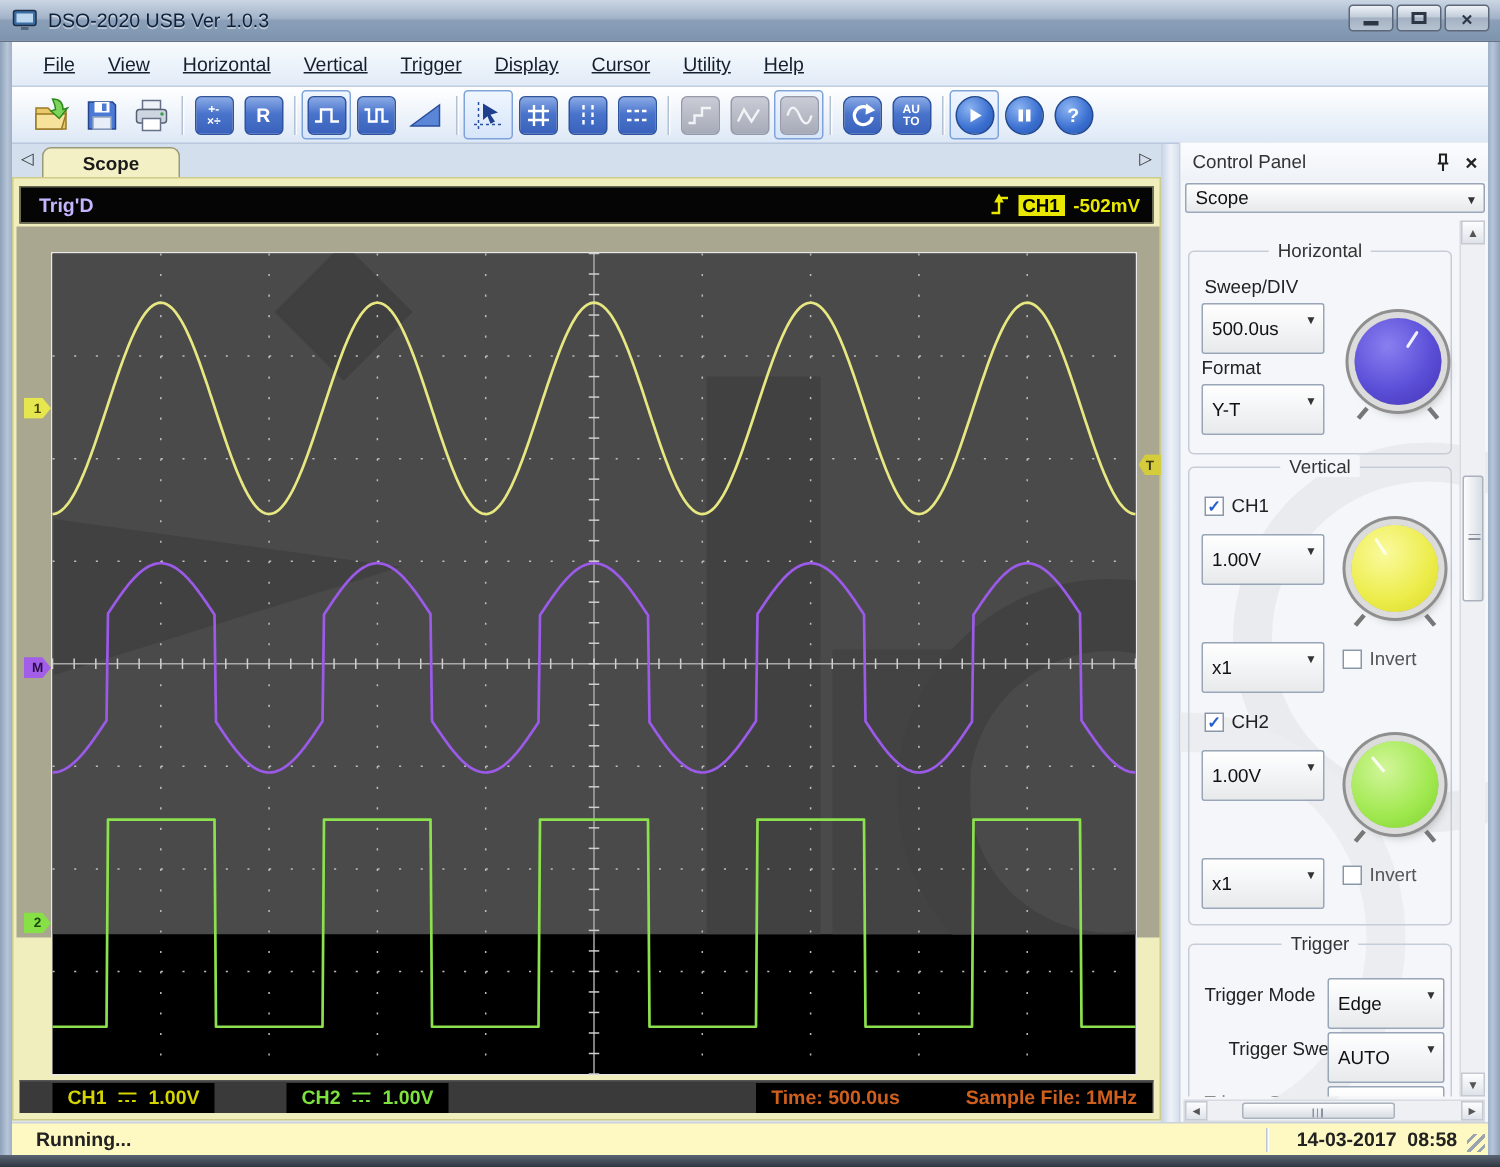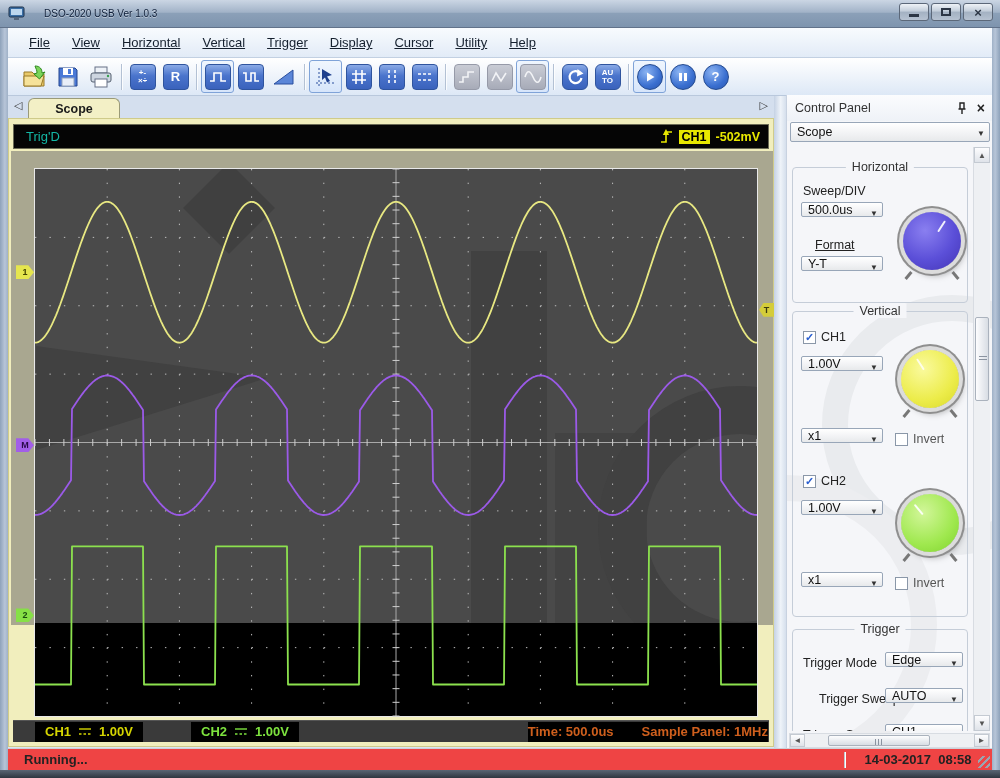--- a/index.html
+++ b/index.html
@@ -3,21 +3,21 @@
 <meta charset="utf-8">
 <style>
   * { margin:0; padding:0; box-sizing:border-box; }
   body { font-family:"Liberation Sans", sans-serif; background:#2b313c; }
   .win { position:relative; width:1000px; height:778px; background:#dce4f0; overflow:hidden; }
 
   
   .titlebar { position:absolute; left:0; top:0; width:1000px; height:28px;
     background:linear-gradient(#cbd6e4,#a2b3c8 45%,#8ba0b8 50%,#7e94ae);
     border-bottom:1px solid #61728a; display:flex; align-items:center; padding:0 8px; }
-  .title-text { font-size:10px; color:#10203a; margin-left:18px; text-shadow:0 1px 0 rgba(255,255,255,.45); }
+  .title-text { font-size:13px; color:#10203a; margin-left:6px; text-shadow:0 1px 0 rgba(255,255,255,.45); }
   .tb-btns { position:absolute; right:7px; top:3px; display:flex; }
   .cbtn { width:30px; height:18px; margin-left:2px; border:1px solid #5c6879; border-radius:3px;
     background:linear-gradient(#eef2f7,#c2cdda 45%,#a3b1c2 50%,#b6c2d1);
     display:flex; align-items:center; justify-content:center; color:#2c3645; }
   .cbtn .minbar { width:10px; height:3px; background:#2c3645; margin-top:7px; }
   .cbtn .maxbox { width:10px; height:8px; border:2px solid #2c3645; }
   .cbtn.close { font-size:13px; font-weight:bold; }
 
   .edge-l { position:absolute; left:0; top:28px; width:8px; height:742px; background:linear-gradient(90deg,#8ea2ba,#b7c5d8 60%,#9fb1c7); }
   .edge-r { position:absolute; right:0; top:28px; width:8px; height:742px; background:linear-gradient(90deg,#9fb1c7,#b7c5d8 40%,#8ea2ba); }
@@ -47,21 +47,21 @@
   .tab-arrow.left { left:6px; }
   .tab-arrow.right { right:6px; }
   .tab { position:absolute; left:20px; top:2px; width:92px; height:20px; background:#f3f0c6;
     border:1px solid #9a9a78; border-bottom:none; border-radius:6px 6px 0 0;
     display:flex; align-items:center; justify-content:center; font-size:12.5px; font-weight:bold; color:#1a1a1a; }
 
   
   .widget { position:absolute; left:8px; top:118px; width:766px; height:629px; background:#f1eebd; border:1px solid #cfcb8a; }
   .scope-topbar { position:absolute; left:4px; top:5px; width:756px; height:25px; background:#050505; border:1px solid #6a6a55;
     display:flex; align-items:center; padding:0 8px; z-index:4; }
-  .trigd { color:#14b8a6; font-size:13px; font-weight:normal; margin-left:4px; }
+  .trigd { color:#c4b5fd; font-size:13px; font-weight:bold; margin-left:4px; }
   .trig-readout { margin-left:auto; display:flex; align-items:center; gap:6px; }
   .ch-badge { background:#e8e800; color:#000; font-size:12.5px; font-weight:bold; padding:0 3px; }
   .trig-level { color:#e8e800; font-size:12.5px; font-weight:bold; }
 
   .wm-band { position:absolute; left:2px; top:32px; width:762px; height:474px; background:rgba(110,110,108,.55); z-index:1; }
 
   .scope-svg { position:absolute; left:25px; top:49px; z-index:2; display:block; }
 
   .marker { position:absolute; left:7px; width:18px; height:14px; z-index:3; font-size:9px; font-weight:bold;
     display:flex; align-items:center; justify-content:center;
@@ -71,33 +71,33 @@
   .marker.m2 { background:#86e046; color:#1a4a10; }
   .marker-t { position:absolute; left:750px; width:15px; height:14px; z-index:3; font-size:9px; font-weight:bold;
     background:#d4cc3a; color:#3a3a10; display:flex; align-items:center; justify-content:center;
     clip-path:polygon(100% 0, 30% 0, 0 50%, 30% 100%, 100% 100%); }
 
   .scope-bottombar { position:absolute; left:4px; top:601px; width:756px; height:22px; background:#3a3a3a; z-index:4;
     display:flex; align-items:center; border-top:1px solid #555; }
   .chan-box { background:#000; height:20px; display:flex; align-items:center; gap:7px; padding:0 10px; font-size:13px; font-weight:bold; }
   .chan-box.c1 { color:#d4d400; margin-left:22px; }
   .chan-box.c2 { color:#7de23e; margin-left:48px; }
-  .time-box { background:#000; height:20px; margin-left:auto; margin-right:1px; display:flex; align-items:center; gap:28px;
-    padding:0 0; font-size:13px; font-weight:bold; color:#cf5f1d; }
+  .time-box { background:#000; height:20px; margin-left:auto; margin-right:1px; display:flex; align-items:center; gap:44px;
+    padding:0 10px; font-size:13px; font-weight:bold; color:#cf5f1d; }
 
   
   .divider { position:absolute; left:774px; top:96px; width:12px; height:652px; background:linear-gradient(90deg,#c5d2e4,#eef3f9 55%,#d5dfec); }
   .panel { position:absolute; left:786px; top:95px; width:206px; height:653px; background:#f5f6f9; border-left:1px solid #c8d2e0; overflow:hidden; }
   .sw { position:absolute; border-radius:50%; border:26px solid #e9ebee; }
   .cp-header { position:absolute; left:0; top:0; width:206px; height:26px; display:flex; align-items:center; padding:0 8px;
     background:linear-gradient(#fbfcfe,#eef2f7); }
   .cp-title { font-size:12.5px; color:#333; }
   .cp-icons { margin-left:auto; display:flex; gap:10px; align-items:center; }
   .cp-close { font-size:14px; font-weight:bold; color:#222; line-height:12px; }
-  .combo { position:relative; height:15px; background:linear-gradient(#ffffff,#f1f2f4 60%,#e7e9eb);
+  .combo { position:relative; height:34px; background:linear-gradient(#ffffff,#f1f2f4 60%,#e7e9eb);
     border:1px solid #98a6b8; border-radius:2px; font-size:12.5px; color:#111; display:flex; align-items:center; padding:0 16px 0 6px; }
   .combo .arr { position:absolute; right:4px; top:6px; font-size:8px; color:#333; }
   .cp-scope-combo { position:absolute; left:3px; top:27px; width:200px; height:20px; }
   .cp-content { position:absolute; left:0; top:52px; width:186px; height:584px; overflow:hidden; }
   .group { position:absolute; left:5px; width:176px; border:1px solid #c5cdd8; border-radius:4px; }
   .group-label { position:absolute; top:-8px; left:50%; transform:translateX(-50%); background:#f5f6f9; padding:0 6px;
     font-size:12.5px; color:#333; white-space:nowrap; }
   .field-label { position:absolute; font-size:12.5px; color:#222; }
   .g-combo { position:absolute; width:82px; }
   .t-combo { position:absolute; width:78px; left:92px; }
@@ -128,21 +128,21 @@
     background:repeating-linear-gradient(#8a93a0 0 1px, transparent 1px 3px); }
   .hscroll { position:absolute; left:2px; top:638px; width:201px; height:15px; background:#eef0f3; border:1px solid #d8dce2; }
   .hs-arrow { position:absolute; top:0; width:15px; height:13px; font-size:8px; color:#555; display:flex; align-items:center; justify-content:center;
     background:linear-gradient(#fdfdfe,#dfe3e9); border:1px solid #c4cad2; }
   .hs-thumb { position:absolute; left:38px; top:1px; width:102px; height:11px; background:linear-gradient(#fdfdfe,#d8dde4);
     border:1px solid #aab2bd; border-radius:2px; }
   .grip-v { position:absolute; left:46px; top:3px; width:8px; height:6px;
     background:repeating-linear-gradient(90deg,#8a93a0 0 1px, transparent 1px 3px); }
 
   
-  .statusbar { position:absolute; left:8px; top:748px; width:984px; height:22px; background:#ef4444; border-top:1px solid #ccd2da;
+  .statusbar { position:absolute; left:8px; top:748px; width:984px; height:22px; background:#fef9c3; border-top:1px solid #ccd2da;
     display:flex; align-items:center; }
   .status-msg { font-size:13px; font-weight:bold; color:#222; margin-left:16px; }
   .status-sep { position:absolute; left:836px; top:3px; width:1px; height:16px; background:#c0c6ce; box-shadow:1px 0 0 #fff; }
   .status-date { position:absolute; left:844px; width:132px; text-align:center; font-size:13px; font-weight:bold; color:#222; white-space:pre; }
   .sgrip { position:absolute; right:2px; bottom:2px; width:12px; height:12px;
     background:repeating-linear-gradient(135deg, transparent 0 3px, #9aa4b0 3px 5px); }
 
   .coupling { display:inline-block; }
 </style>
 </head>
@@ -493,21 +493,21 @@
       <div class="chan-box c2">
         <span>CH2</span>
         <svg class="coupling" width="14" height="9">
           <line x1="1" y1="2" x2="13" y2="2" stroke="currentColor" stroke-width="1.4"></line>
           <line x1="1" y1="7" x2="13" y2="7" stroke="currentColor" stroke-width="1.4" stroke-dasharray="2.5 2"></line>
         </svg>
         <span>1.00V</span>
       </div>
       <div class="time-box">
         <span>Time: 500.0us</span>
-        <span>Sample Panel: 1MHz</span>
+        <span>Sample File: 1MHz</span>
       </div>
     </div>
   </div>
 
   <div class="divider"></div>
 
   <div class="panel">
     <div class="sw" style="width:260px;height:260px;right:-90px;top:200px;"></div>
     <div class="sw" style="width:300px;height:300px;left:-150px;top:380px;border-color:#ecedf0;"></div>
 
@@ -528,21 +528,21 @@
 
     <div class="cp-content">
 
       <div class="group" style="top:20px; height:136px;">
         <span class="group-label">Horizontal</span>
         <span class="field-label" style="left:10px; top:16px;">Sweep/DIV</span>
         <div class="combo g-combo" style="left:8px; top:34px;">
           <span>500.0us</span>
           <span class="arr">▼</span>
         </div>
-        <span class="field-label" style="left:22px; top:70px;text-decoration:underline;">Format</span>
+        <span class="field-label" style="left:8px; top:70px;">Format</span>
         <div class="combo g-combo" style="left:8px; top:88px;">
           <span>Y-T</span>
           <span class="arr">▼</span>
         </div>
         <div class="knob purple" style="right:6px; top:44px;">
             <i></i>
           </div>
       </div>
 
       <div class="group" style="top:164px; height:306px;">

